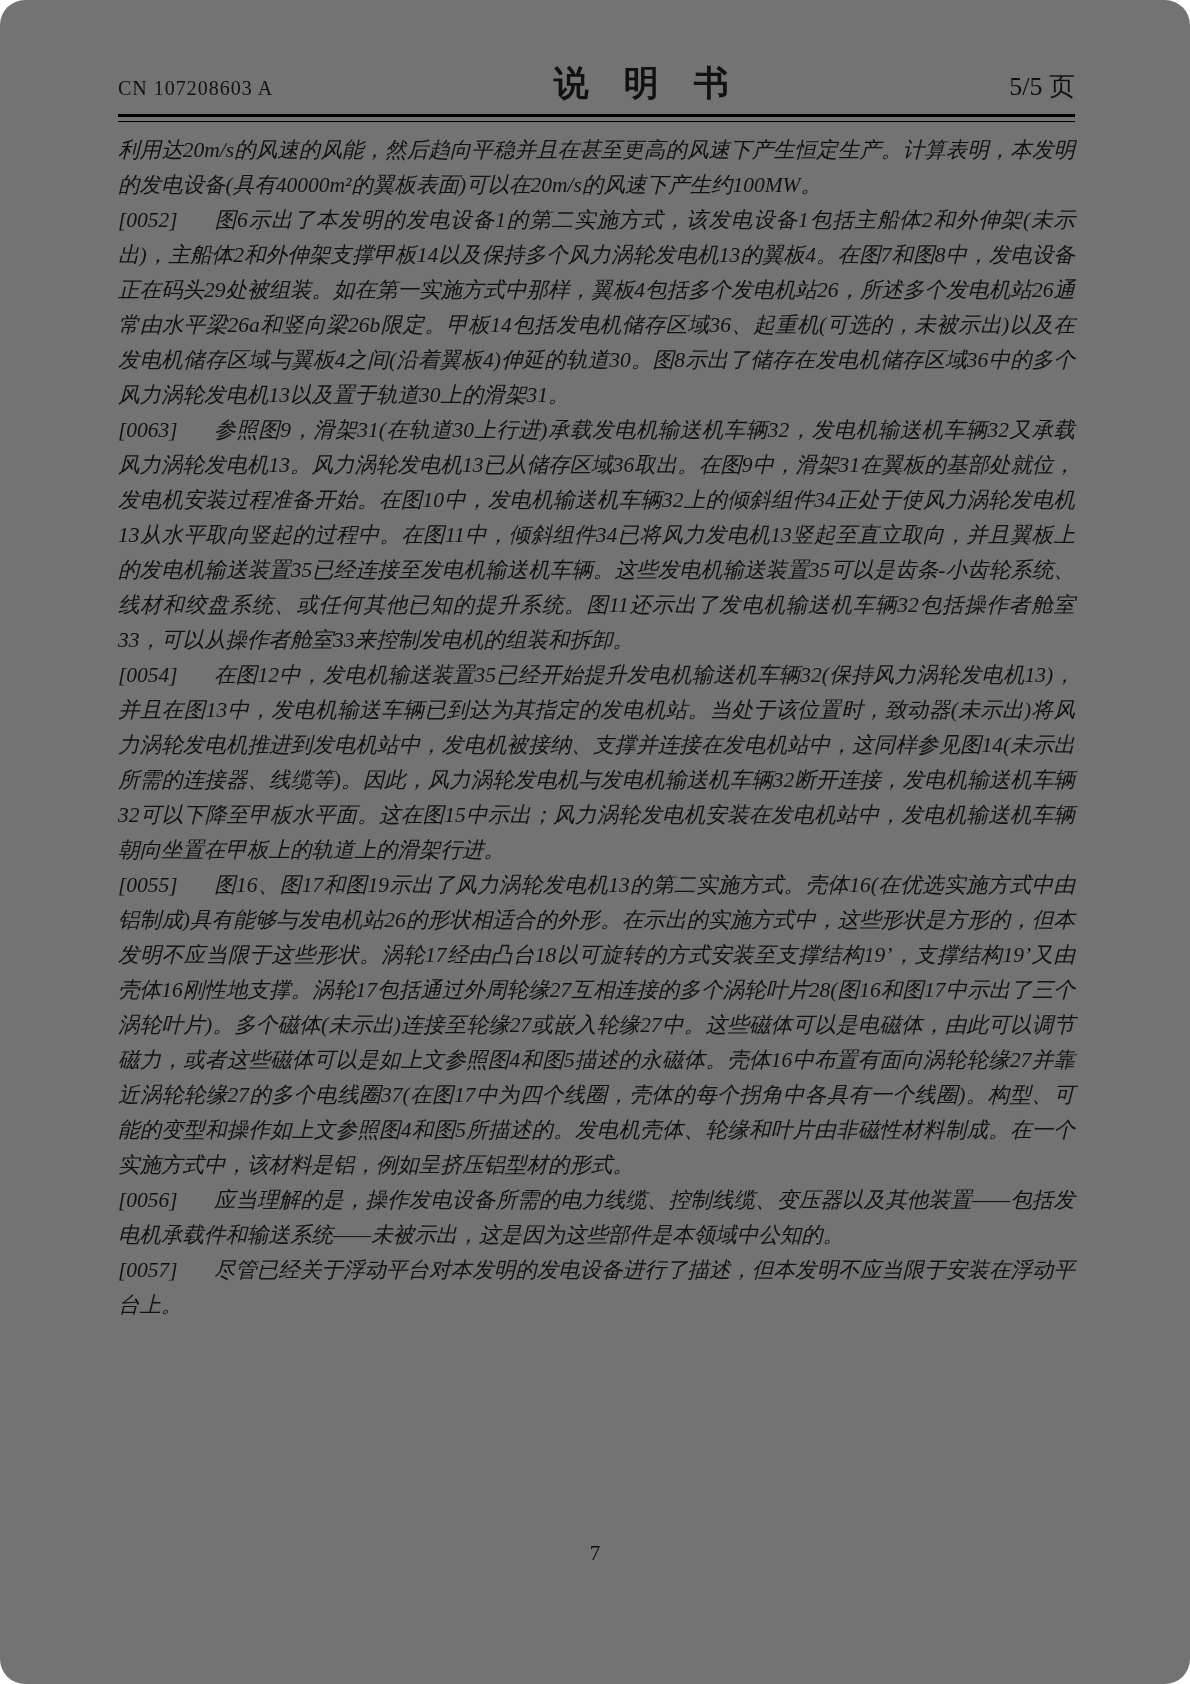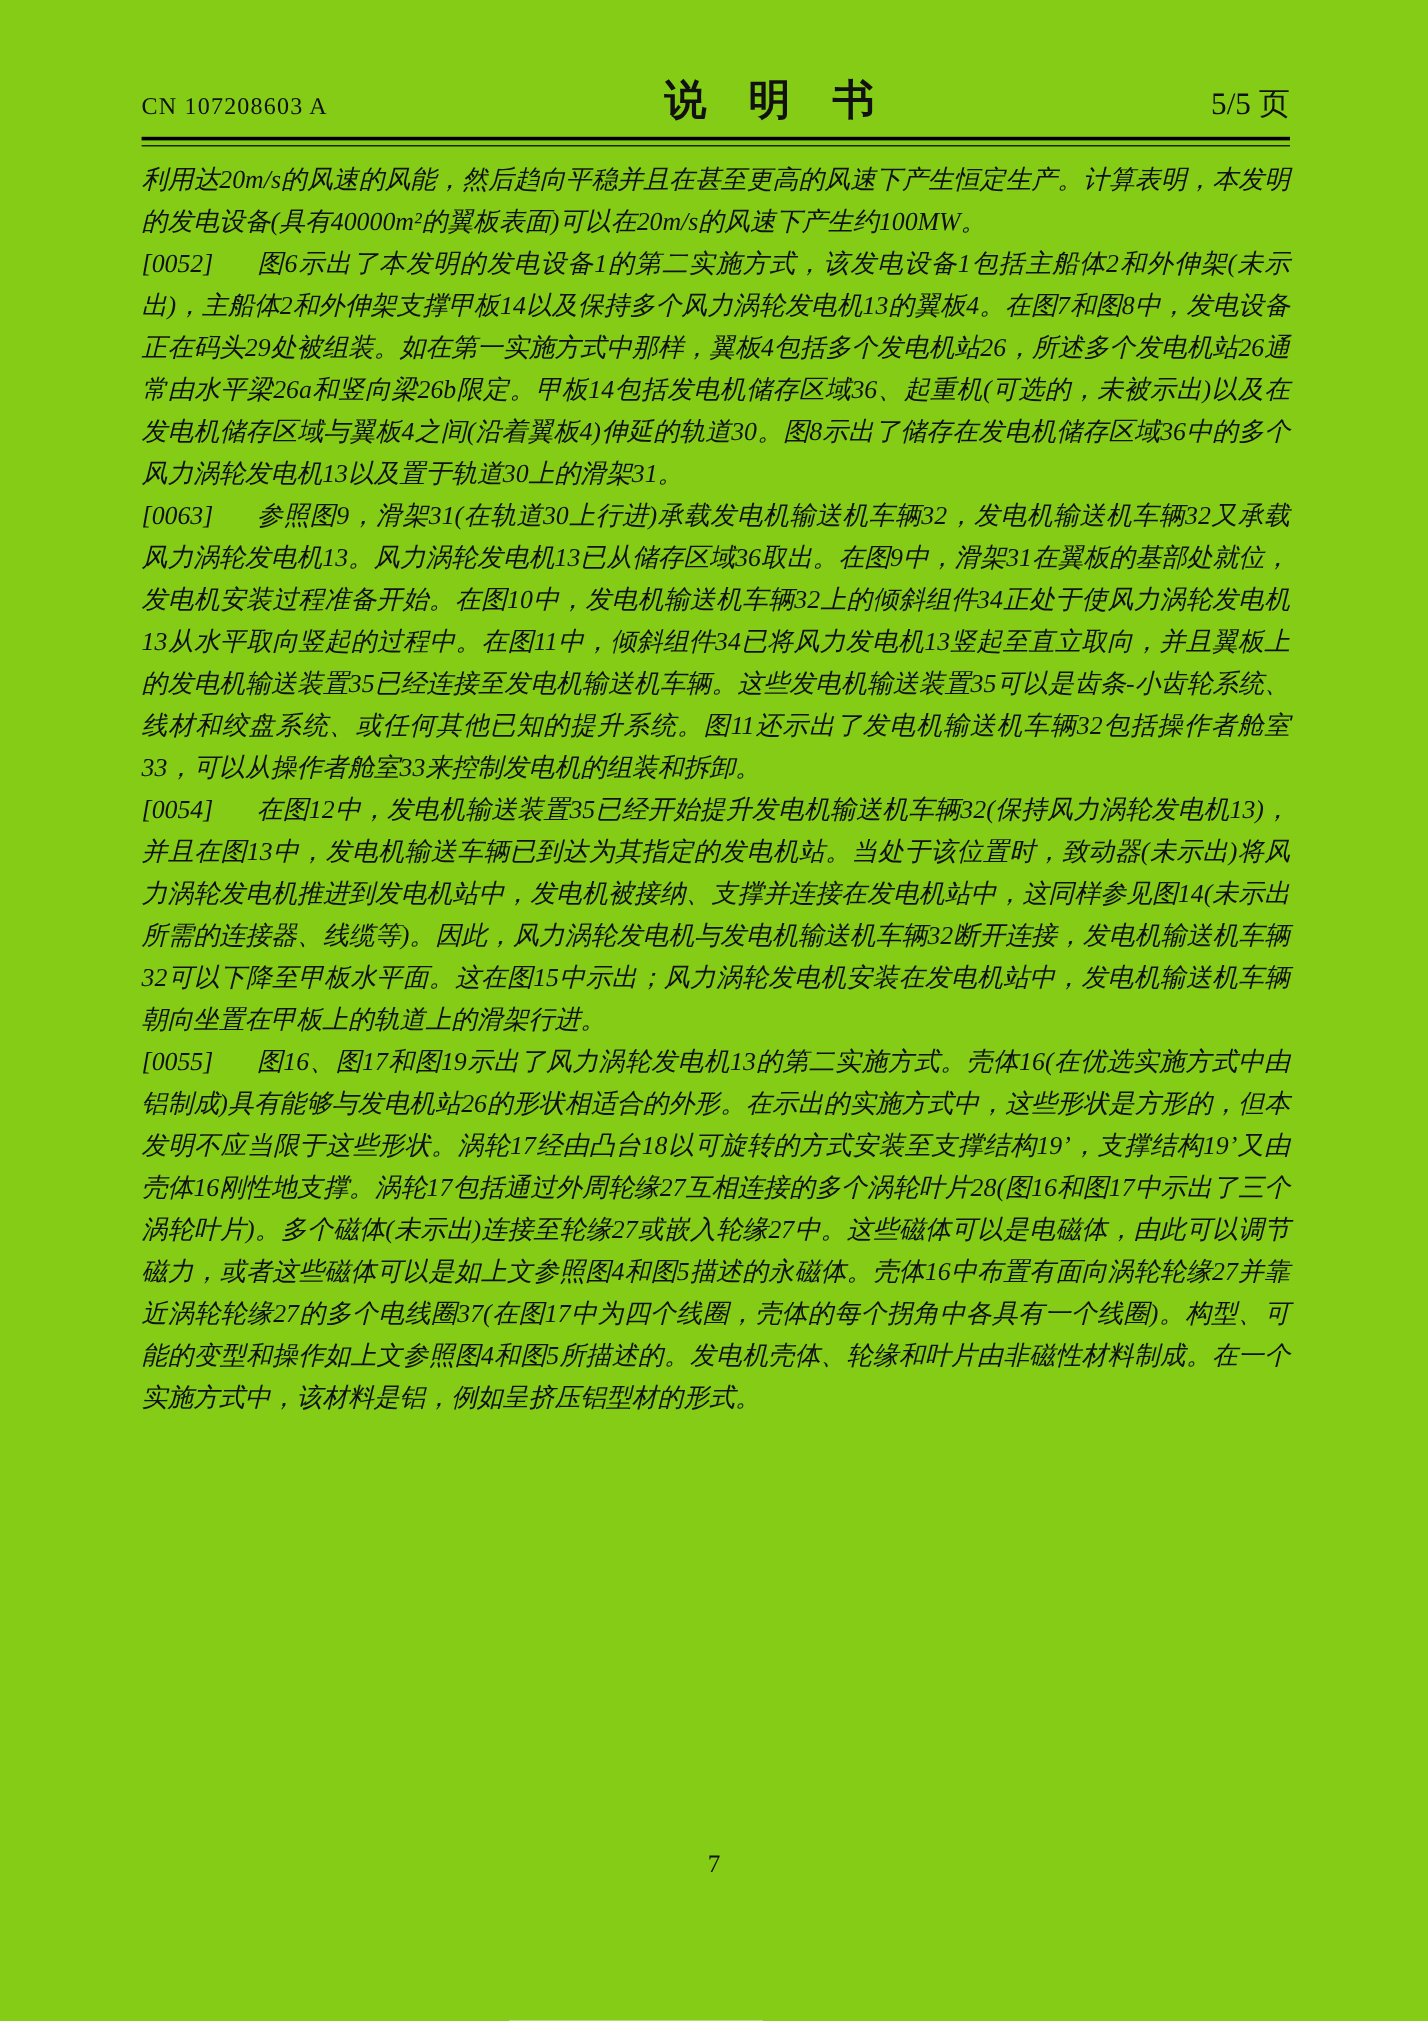--- a/index.html
+++ b/index.html
@@ -12,21 +12,22 @@
     height: 1684px;
     font-family: "Liberation Serif", "DejaVu Serif", serif;
     color: #111111;
   }
   .page {
     position: relative;
     box-sizing: border-box;
     width: 1190px;
     height: 1684px;
     padding: 60px 115px 0 118px;
-    background: #84cc16;
+    background: #737373;
+    border-radius: 25px;
   }
   .page-header {
     display: flex;
     justify-content: space-between;
     align-items: baseline;
   }
   .pub-number {
     font-size: 20px;
     letter-spacing: 1px;
     white-space: nowrap;
@@ -87,19 +88,21 @@
   </div>
 
   <div class="header-rule"></div>
 
   <div class="spec-body">
     <p class="para"><span class="para-num"></span><span>利用达20m/s的风速的风能，然后趋向平稳并且在甚至更高的风速下产生恒定生产。计算表明，本发明的发电设备(具有40000m²的翼板表面)可以在20m/s的风速下产生约100MW。</span></p>
     <p class="para"><span class="para-num">[0052]</span><span>图6示出了本发明的发电设备1的第二实施方式，该发电设备1包括主船体2和外伸架(未示出)，主船体2和外伸架支撑甲板14以及保持多个风力涡轮发电机13的翼板4。在图7和图8中，发电设备正在码头29处被组装。如在第一实施方式中那样，翼板4包括多个发电机站26，所述多个发电机站26通常由水平梁26a和竖向梁26b限定。甲板14包括发电机储存区域36、起重机(可选的，未被示出)以及在发电机储存区域与翼板4之间(沿着翼板4)伸延的轨道30。图8示出了储存在发电机储存区域36中的多个风力涡轮发电机13以及置于轨道30上的滑架31。</span></p>
     <p class="para"><span class="para-num">[0063]</span><span>参照图9，滑架31(在轨道30上行进)承载发电机输送机车辆32，发电机输送机车辆32又承载风力涡轮发电机13。风力涡轮发电机13已从储存区域36取出。在图9中，滑架31在翼板的基部处就位，发电机安装过程准备开始。在图10中，发电机输送机车辆32上的倾斜组件34正处于使风力涡轮发电机13从水平取向竖起的过程中。在图11中，倾斜组件34已将风力发电机13竖起至直立取向，并且翼板上的发电机输送装置35已经连接至发电机输送机车辆。这些发电机输送装置35可以是齿条-小齿轮系统、线材和绞盘系统、或任何其他已知的提升系统。图11还示出了发电机输送机车辆32包括操作者舱室33，可以从操作者舱室33来控制发电机的组装和拆卸。</span></p>
     <p class="para"><span class="para-num">[0054]</span><span>在图12中，发电机输送装置35已经开始提升发电机输送机车辆32(保持风力涡轮发电机13)，并且在图13中，发电机输送车辆已到达为其指定的发电机站。当处于该位置时，致动器(未示出)将风力涡轮发电机推进到发电机站中，发电机被接纳、支撑并连接在发电机站中，这同样参见图14(未示出所需的连接器、线缆等)。因此，风力涡轮发电机与发电机输送机车辆32断开连接，发电机输送机车辆32可以下降至甲板水平面。这在图15中示出；风力涡轮发电机安装在发电机站中，发电机输送机车辆朝向坐置在甲板上的轨道上的滑架行进。</span></p>
     <p class="para"><span class="para-num">[0055]</span><span>图16、图17和图19示出了风力涡轮发电机13的第二实施方式。壳体16(在优选实施方式中由铝制成)具有能够与发电机站26的形状相适合的外形。在示出的实施方式中，这些形状是方形的，但本发明不应当限于这些形状。涡轮17经由凸台18以可旋转的方式安装至支撑结构19’，支撑结构19’又由壳体16刚性地支撑。涡轮17包括通过外周轮缘27互相连接的多个涡轮叶片28(图16和图17中示出了三个涡轮叶片)。多个磁体(未示出)连接至轮缘27或嵌入轮缘27中。这些磁体可以是电磁体，由此可以调节磁力，或者这些磁体可以是如上文参照图4和图5描述的永磁体。壳体16中布置有面向涡轮轮缘27并靠近涡轮轮缘27的多个电线圈37(在图17中为四个线圈，壳体的每个拐角中各具有一个线圈)。构型、可能的变型和操作如上文参照图4和图5所描述的。发电机壳体、轮缘和叶片由非磁性材料制成。在一个实施方式中，该材料是铝，例如呈挤压铝型材的形式。</span></p>
+    <p class="para"><span class="para-num">[0056]</span><span>应当理解的是，操作发电设备所需的电力线缆、控制线缆、变压器以及其他装置——包括发电机承载件和输送系统——未被示出，这是因为这些部件是本领域中公知的。</span></p>
+    <p class="para"><span class="para-num">[0057]</span><span>尽管已经关于浮动平台对本发明的发电设备进行了描述，但本发明不应当限于安装在浮动平台上。</span></p>
   </div>
 
   <div class="page-footer">
     <span>7</span>
   </div>
 
 </div>
 
 </body></html>

